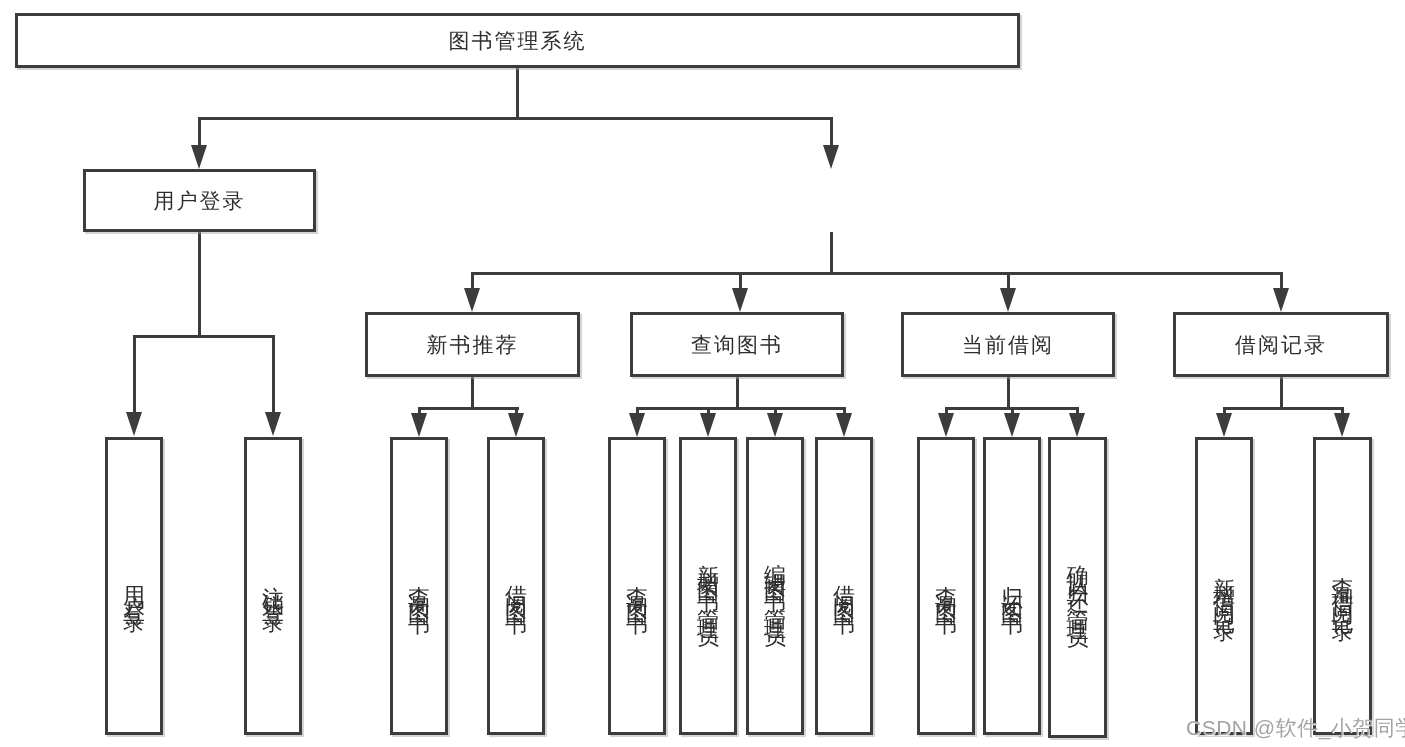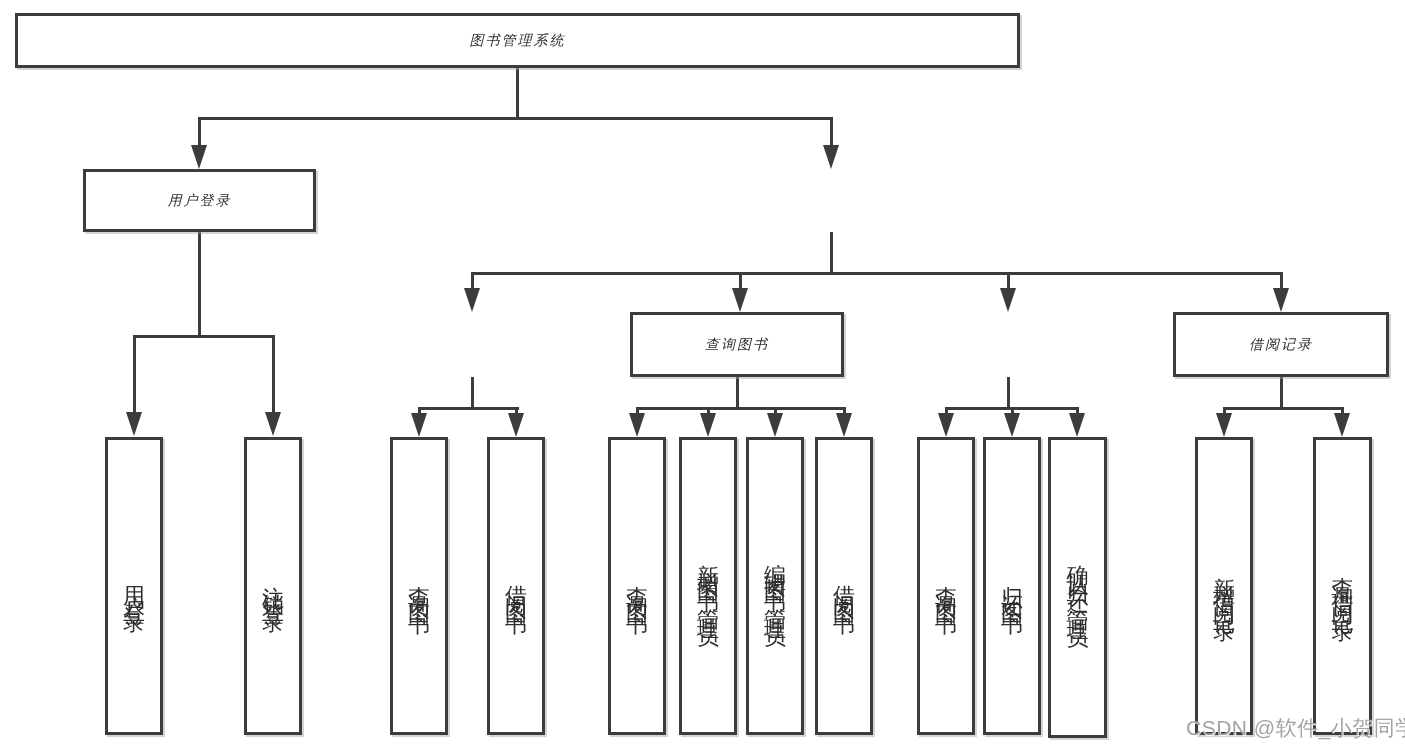--- a/index.html
+++ b/index.html
@@ -6,21 +6,21 @@
   .canvas{
     position:relative;width:1405px;height:747px;background:#ffffff;
     font-family:"Liberation Sans","DejaVu Sans",sans-serif;overflow:hidden;
   }
   .box{
     position:absolute;box-sizing:border-box;background:#ffffff;
     border:3px solid #3c3c3c;box-shadow:2px 2px 0 rgba(160,160,160,0.45);
     display:flex;align-items:center;justify-content:center;
     color:#2e2e2e;z-index:2;
   }
-  .hlabel{font-size:14px;letter-spacing:2px;white-space:nowrap;font-style:italic;}
+  .hlabel{font-size:21px;letter-spacing:2px;white-space:nowrap;}
   .vtext{
     writing-mode:vertical-rl;text-orientation:mixed;
     font-size:22px;letter-spacing:9px;line-height:1;white-space:nowrap;
   }
   .vline{position:absolute;width:3px;background:#3c3c3c;z-index:1;}
   .hline{position:absolute;height:3px;background:#3c3c3c;z-index:1;}
   .arrow{
     position:absolute;width:0;height:0;z-index:1;
     border-left:8px solid transparent;border-right:8px solid transparent;
     border-top:24px solid #3c3c3c;
@@ -96,22 +96,28 @@
   <div class="arrow" style="left:1334px;top:413px"></div>
 
   <div class="box" style="left:15px;top:13px;width:1005px;height:55px">
     <span class="hlabel">图书管理系统</span>
   </div>
 
   <div class="box" style="left:83px;top:169px;width:233px;height:63px">
     <span class="hlabel">用户登录</span>
   </div>
 
+  <div class="box" style="left:365px;top:312px;width:215px;height:65px">
+    <span class="hlabel">新书推荐</span>
+  </div>
   <div class="box" style="left:630px;top:312px;width:214px;height:65px">
     <span class="hlabel">查询图书</span>
+  </div>
+  <div class="box" style="left:901px;top:312px;width:214px;height:65px">
+    <span class="hlabel">当前借阅</span>
   </div>
   <div class="box" style="left:1173px;top:312px;width:216px;height:65px">
     <span class="hlabel">借阅记录</span>
   </div>
 
   <div class="box" style="left:105px;top:437px;width:58px;height:298px">
     <span class="vtext">用户登录</span>
   </div>
   <div class="box" style="left:244px;top:437px;width:58px;height:298px">
     <span class="vtext">注销登录</span>

